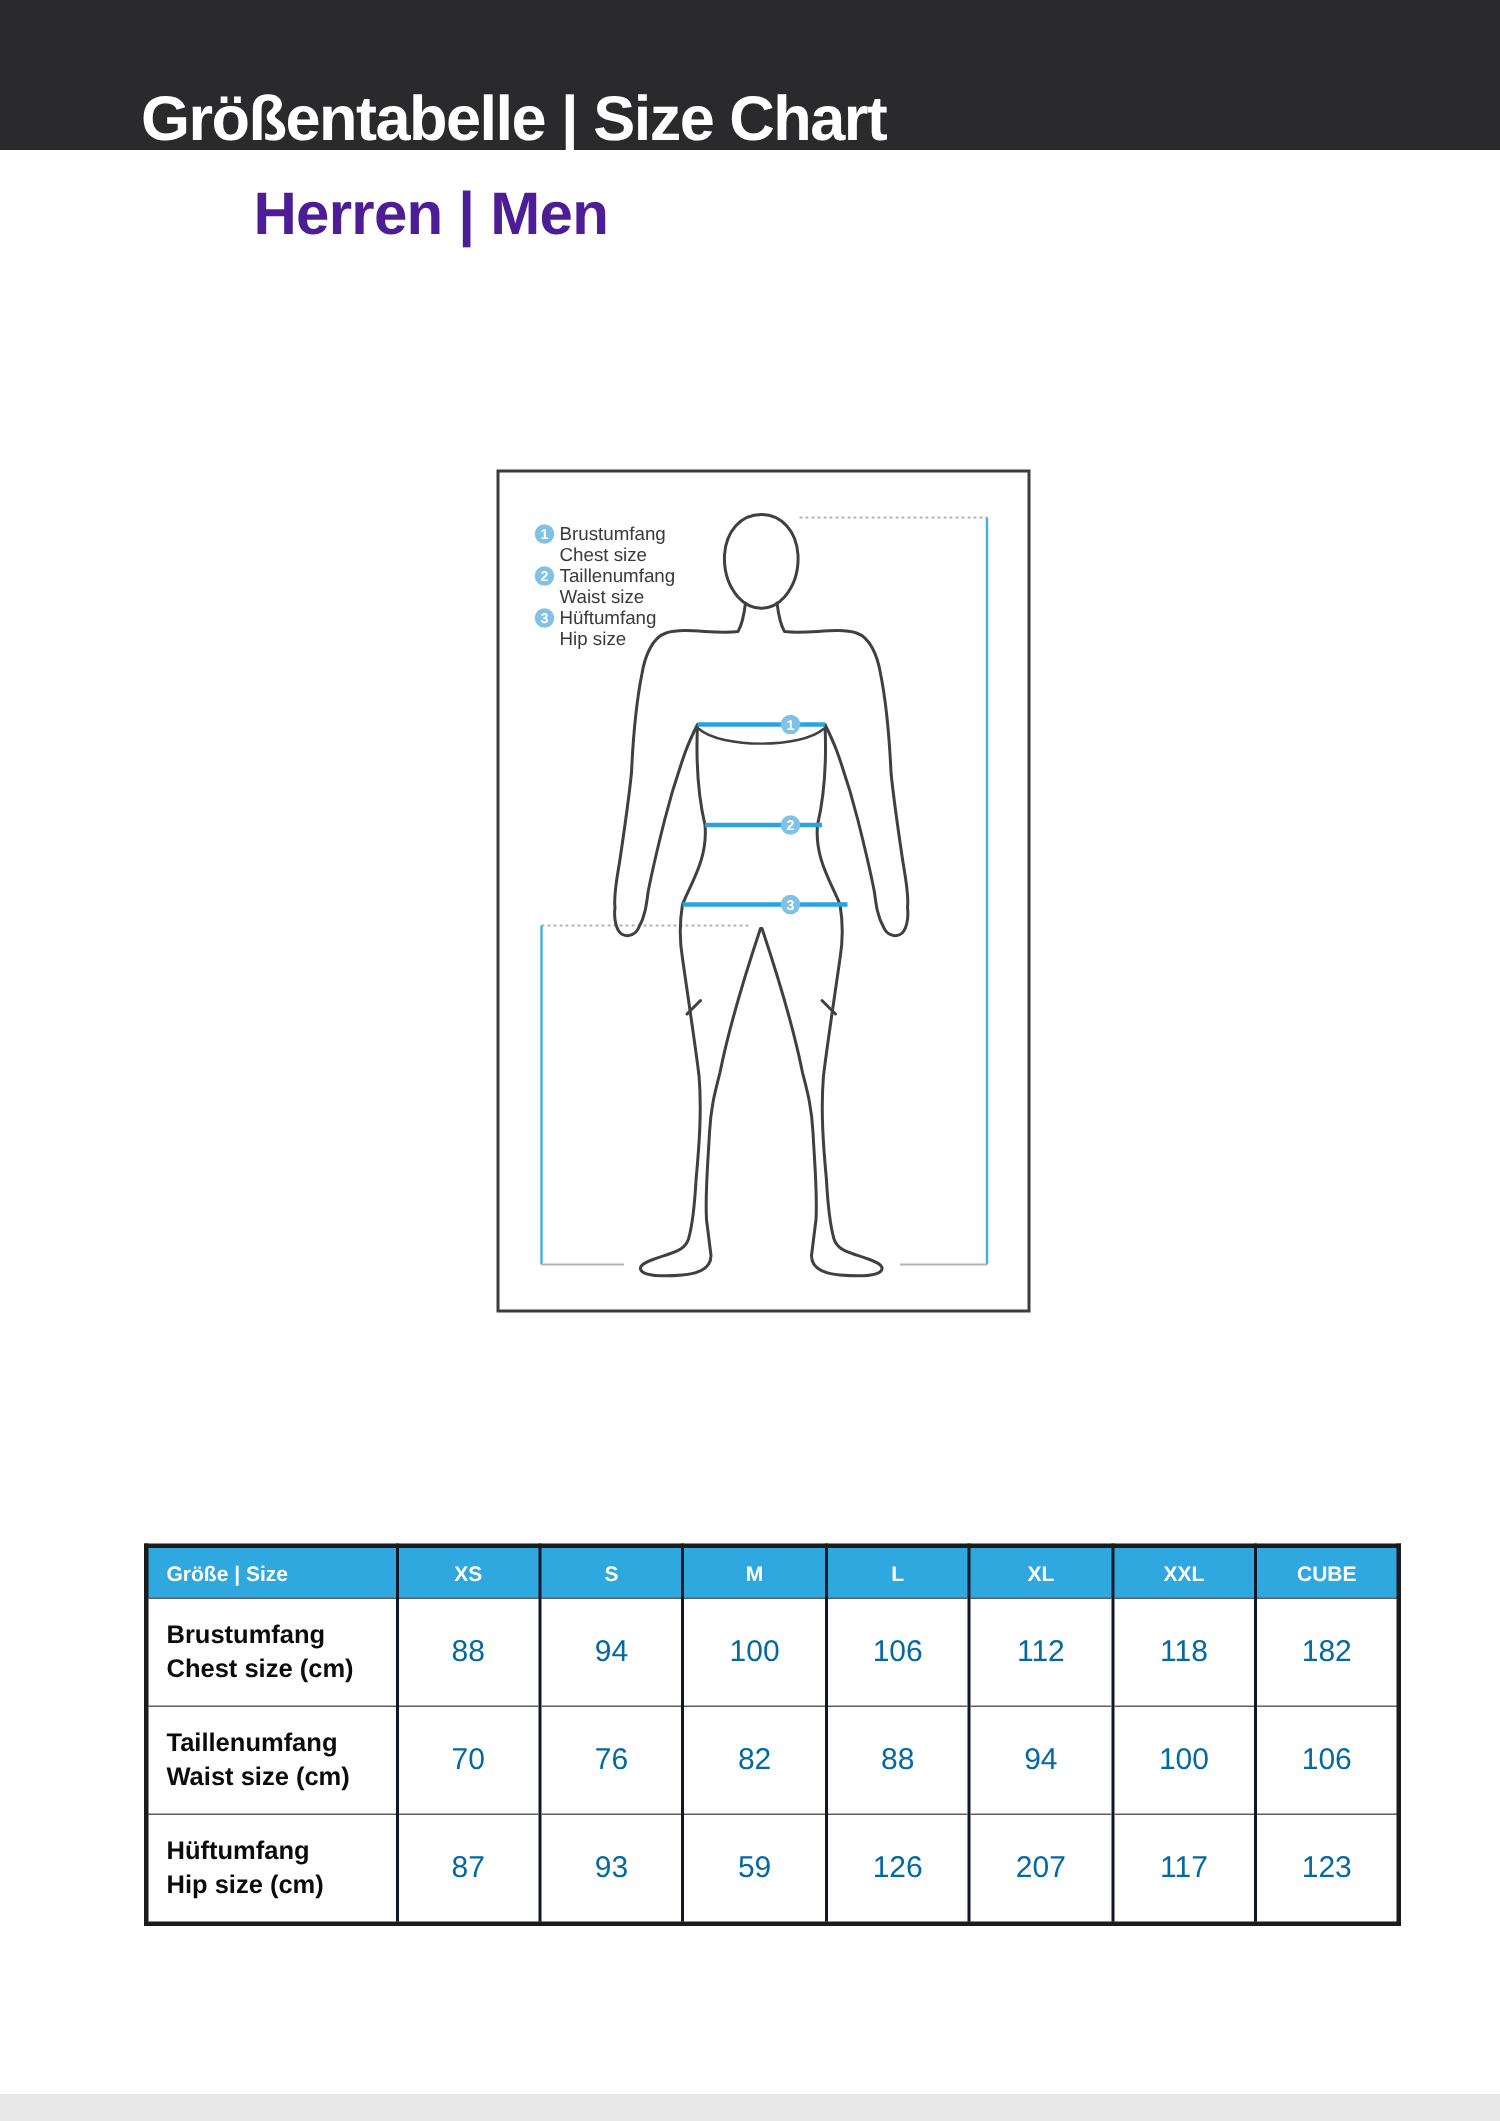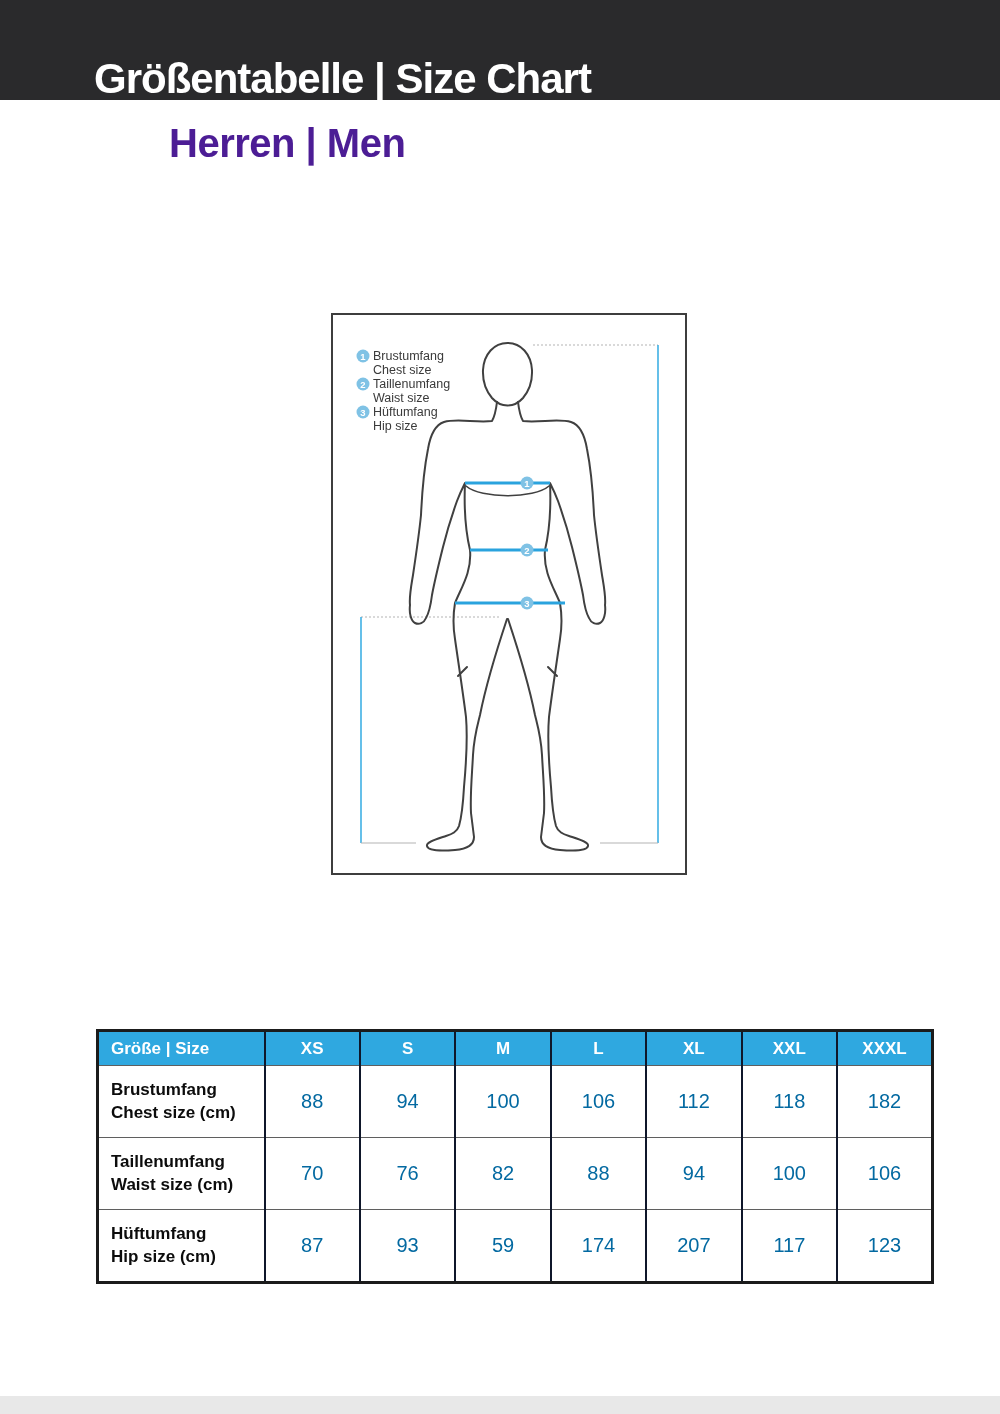--- a/index.html
+++ b/index.html
@@ -32,21 +32,21 @@
     border-collapse:collapse; table-layout:fixed;
     border:3px solid #1b1b1b;
   }
   .size-table th, .size-table td {
     border-left:2px solid #0f172a; border-top:1px solid #5f5f5f;
     padding:0; vertical-align:middle;
   }
   .size-table tr th:first-child, .size-table tr td:first-child { border-left:none; }
   .size-table tr:first-child th { border-top:none; }
   .size-table th {
-    background:#2fa8e0; color:#ffffff; font-size:17px; font-weight:bold;
+    background:#2fa8e0; color:#ffffff; font-size:14px; font-weight:bold;
     height:33px; text-align:center;
   }
   .size-table th.label-col { text-align:left; padding-left:12px; }
   .size-table td { height:71px; background:#ffffff; }
   .size-table td.label-cell {
     font-size:17px; font-weight:bold; color:#0c0c0c; line-height:1.32;
     text-align:left; padding-left:12px;
   }
   .size-table td.value-cell {
     font-size:20px; color:#0369a1; text-align:center; font-weight:normal;
@@ -162,21 +162,21 @@
       </colgroup>
     <tbody>
         <tr>
       <th class="label-col">Größe | Size</th>
       <th>XS</th>
       <th>S</th>
       <th>M</th>
       <th>L</th>
       <th>XL</th>
       <th>XXL</th>
-      <th>XXXL</th>
+      <th>CUBE</th>
     </tr>
     <tr>
       <td class="label-cell">
         <div>Brustumfang</div>
         <div>Chest size (cm)</div>
       </td>
       <td class="value-cell">88</td>
       <td class="value-cell">94</td>
       <td class="value-cell">100</td>
       <td class="value-cell">106</td>
@@ -198,21 +198,21 @@
       <td class="value-cell">106</td>
     </tr>
     <tr>
       <td class="label-cell">
         <div>Hüftumfang</div>
         <div>Hip size (cm)</div>
       </td>
       <td class="value-cell">87</td>
       <td class="value-cell">93</td>
       <td class="value-cell">59</td>
-      <td class="value-cell">174</td>
+      <td class="value-cell">126</td>
       <td class="value-cell">207</td>
       <td class="value-cell">117</td>
       <td class="value-cell">123</td>
     </tr>
   </tbody>
     </table>
 
 </div>
 
 </body></html>

